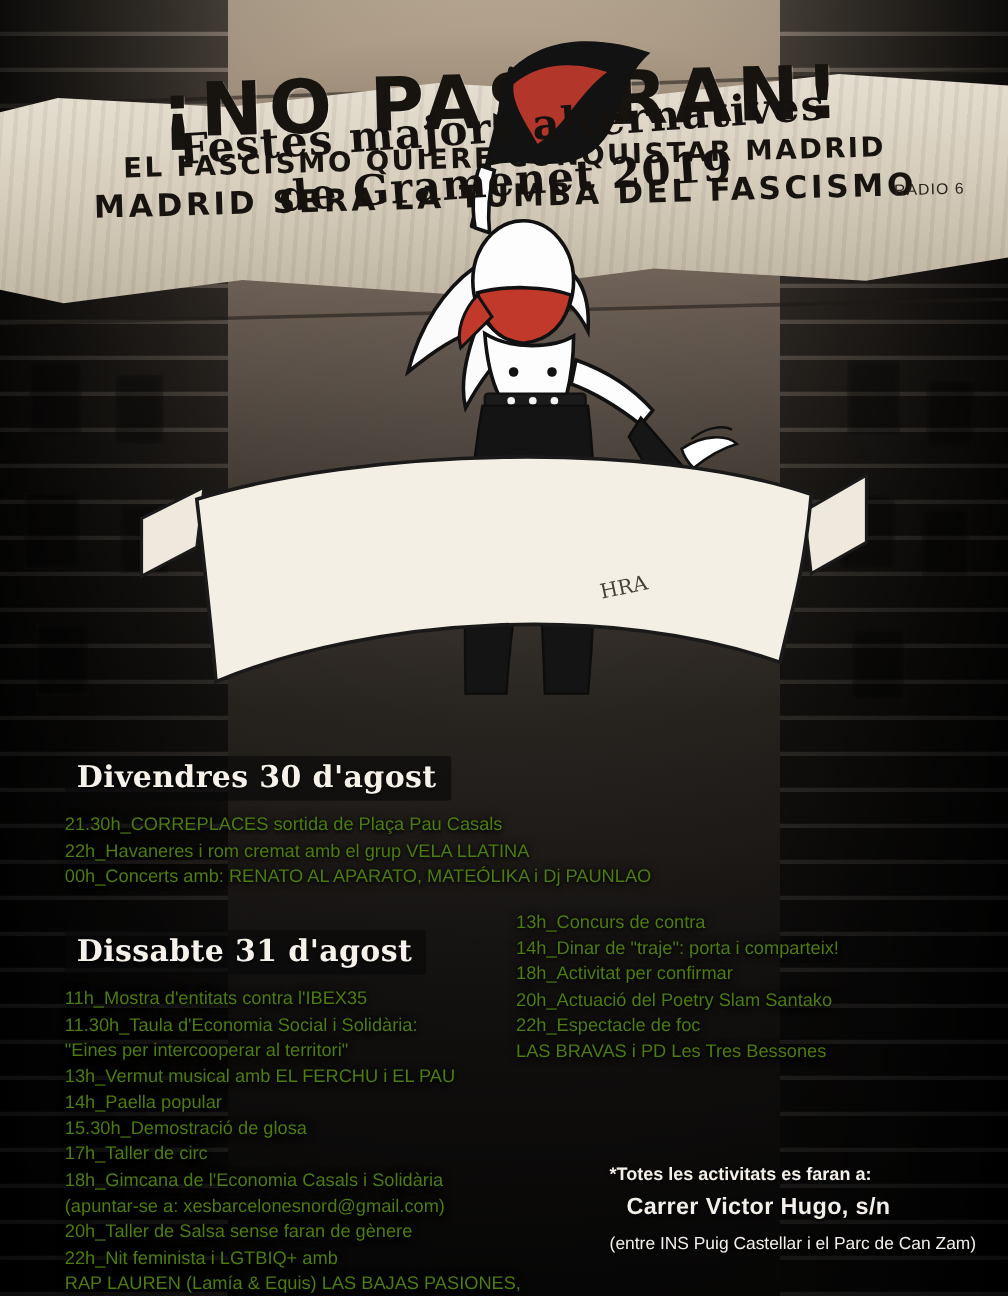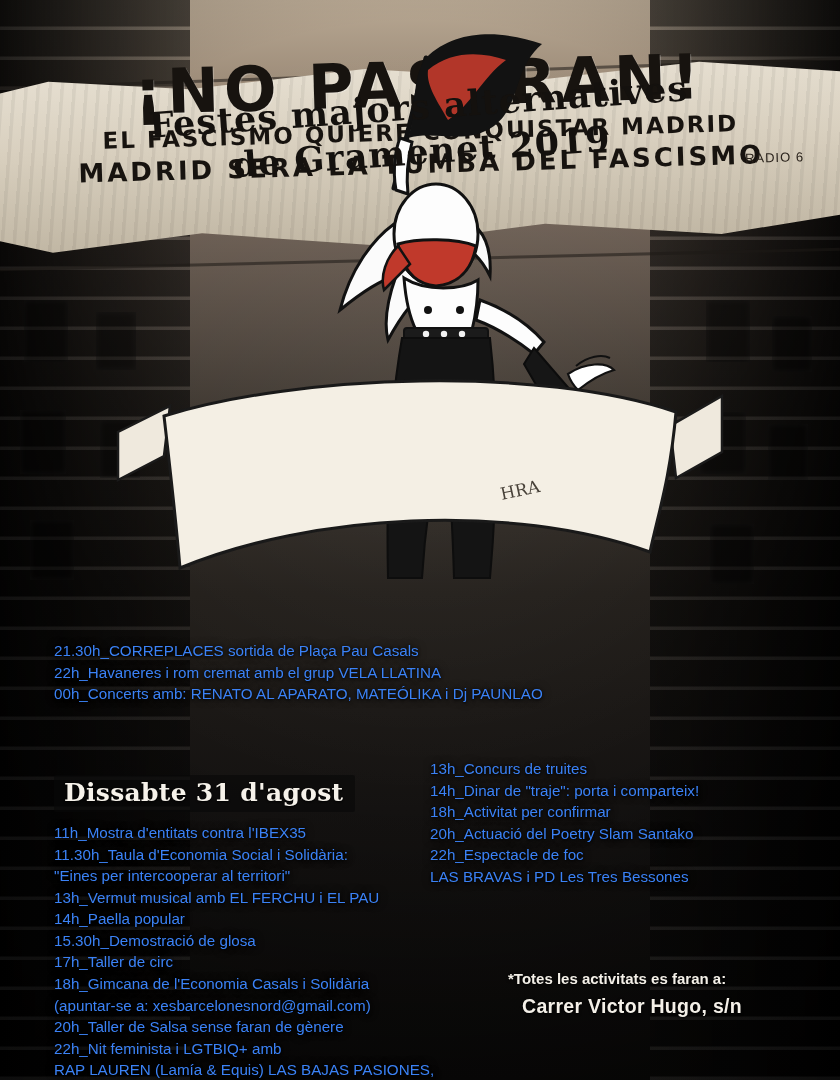--- a/index.html
+++ b/index.html
@@ -168,21 +168,21 @@
     background: rgba(8,8,8,0.62);
     border-radius: 2px;
     letter-spacing: .3px;
     text-shadow: 0 1px 2px #000;
   }
   .blk { position: absolute; }
   .blk .lines {
     margin-top: 10px;
     font-size: 15.2px;
     line-height: 1.42;
-    color: #3b82f6;
+    color: #4d7c0f;
     text-shadow: 0 1px 3px rgba(0,0,0,0.95), 0 0 8px rgba(0,0,0,0.8);
     font-family: "Liberation Sans", sans-serif;
   }
   .blk .lines div { white-space: pre-wrap; }
 
   #friday { left: 54px; top: 0; width: 740px; }
   #saturday { left: 54px; top: 118px; width: 400px; margin-top: 27px; }
   #sunday { left: 430px; top: 118px; width: 390px; }
 
   .venue {
@@ -288,20 +288,21 @@
   </svg>
   <div class="ribbon-title">
     <div class="l1">Festes majors alternatives</div>
     <div class="l2">de Gramenet 2019</div>
   </div>
   <div class="signature">HRA</div>
 
   <div class="program">
 
     <div class="blk" id="friday">
+      <div class="day-head">Divendres 30 d'agost</div>
       <div class="lines">
         <div>21.30h_CORREPLACES sortida de Plaça Pau Casals</div>
         <div>22h_Havaneres i rom cremat amb el grup VELA LLATINA</div>
         <div>00h_Concerts amb: RENATO AL APARATO, MATEÓLIKA i Dj PAUNLAO</div>
       </div>
     </div>
 
     <div class="blk" id="saturday">
       <div class="day-head">Dissabte 31 d'agost</div>
       <div class="lines">
@@ -316,28 +317,30 @@
         <div>(apuntar-se a: xesbarcelonesnord@gmail.com)</div>
         <div>20h_Taller de Salsa sense faran de gènere</div>
         <div>22h_Nit feminista i LGTBIQ+ amb</div>
         <div>RAP LAUREN (Lamía &amp; Equis) LAS BAJAS PASIONES,</div>
         <div>FRAN YERA i PD LA DOLSA ADELA</div>
       </div>
     </div>
 
     <div class="blk" id="sunday">
       <div class="lines">
-        <div>13h_Concurs de truites</div>
+        <div>13h_Concurs de contra</div>
         <div>14h_Dinar de "traje": porta i comparteix!</div>
         <div>18h_Activitat per confirmar</div>
         <div>20h_Actuació del Poetry Slam Santako</div>
         <div>22h_Espectacle de foc</div>
         <div>LAS BRAVAS i PD Les Tres Bessones</div>
       </div>
     </div>
 
     <div class="venue">
       <div class="v1">*Totes les activitats es faran a:</div>
       <div class="v2">Carrer Victor Hugo, s/n</div>
+      <div class="v3">(entre INS Puig Castellar i
+el Parc de Can Zam)</div>
     </div>
 
   </div>
 </div>
 
 </body></html>

